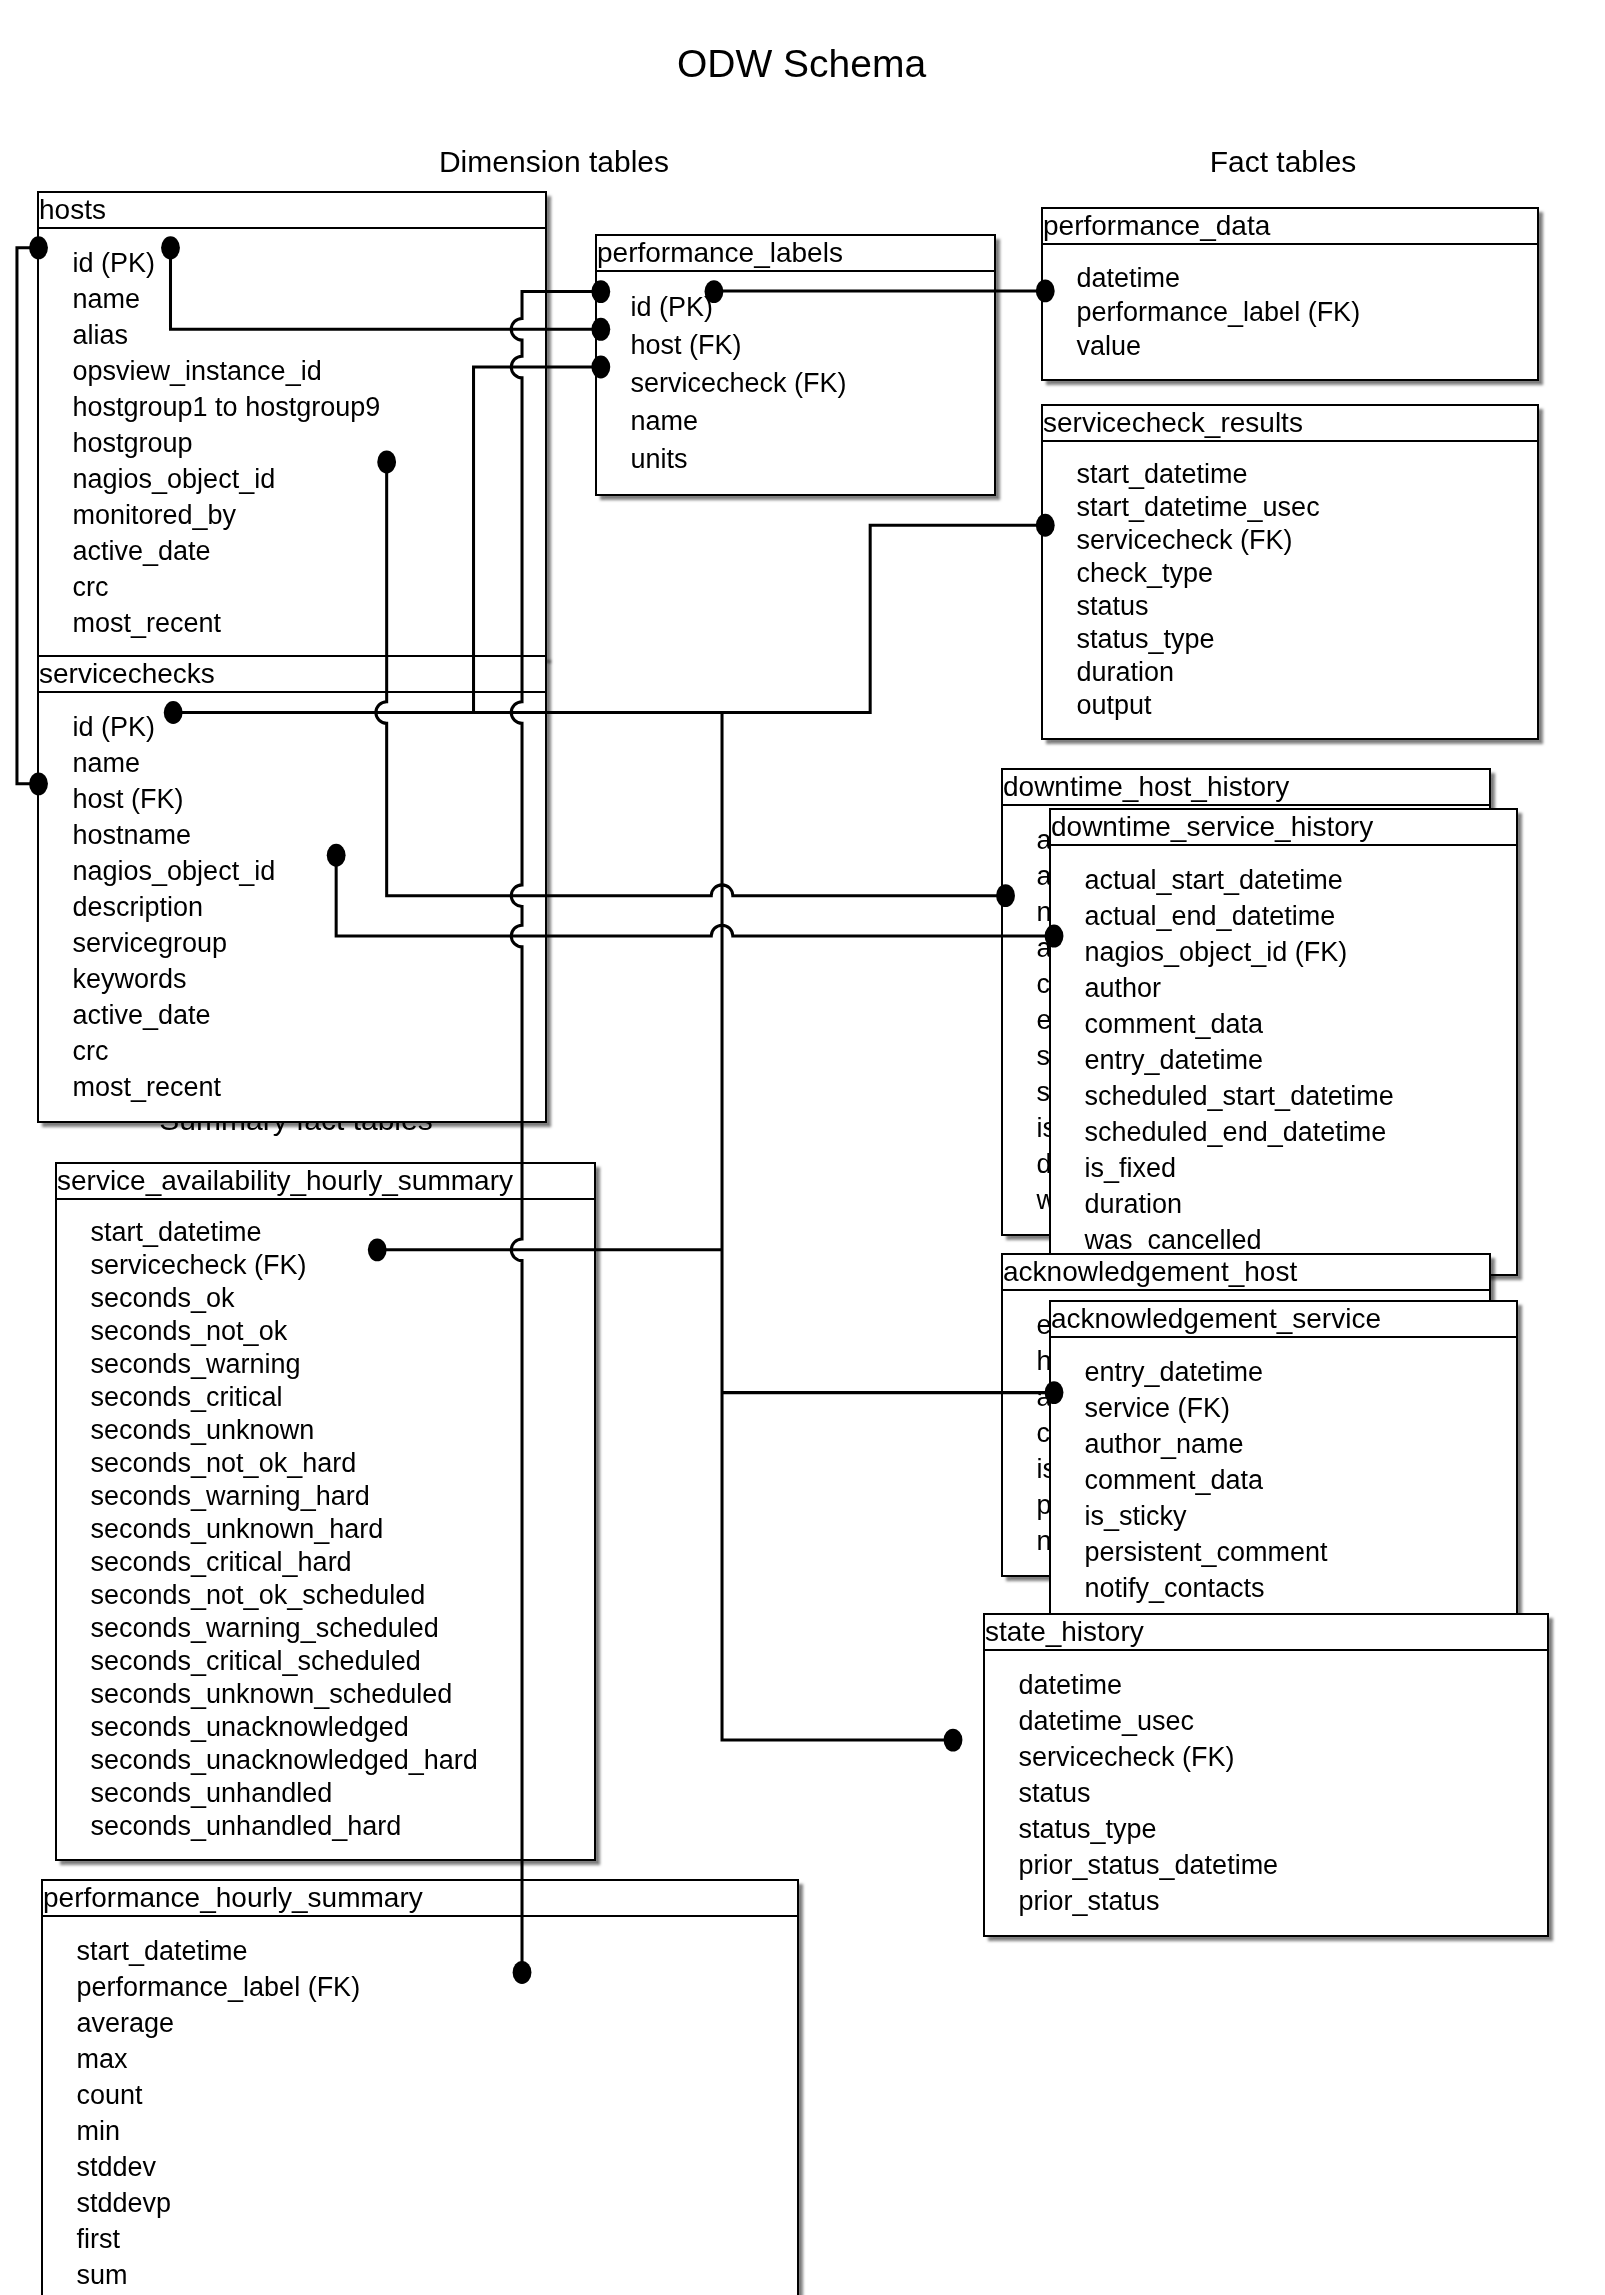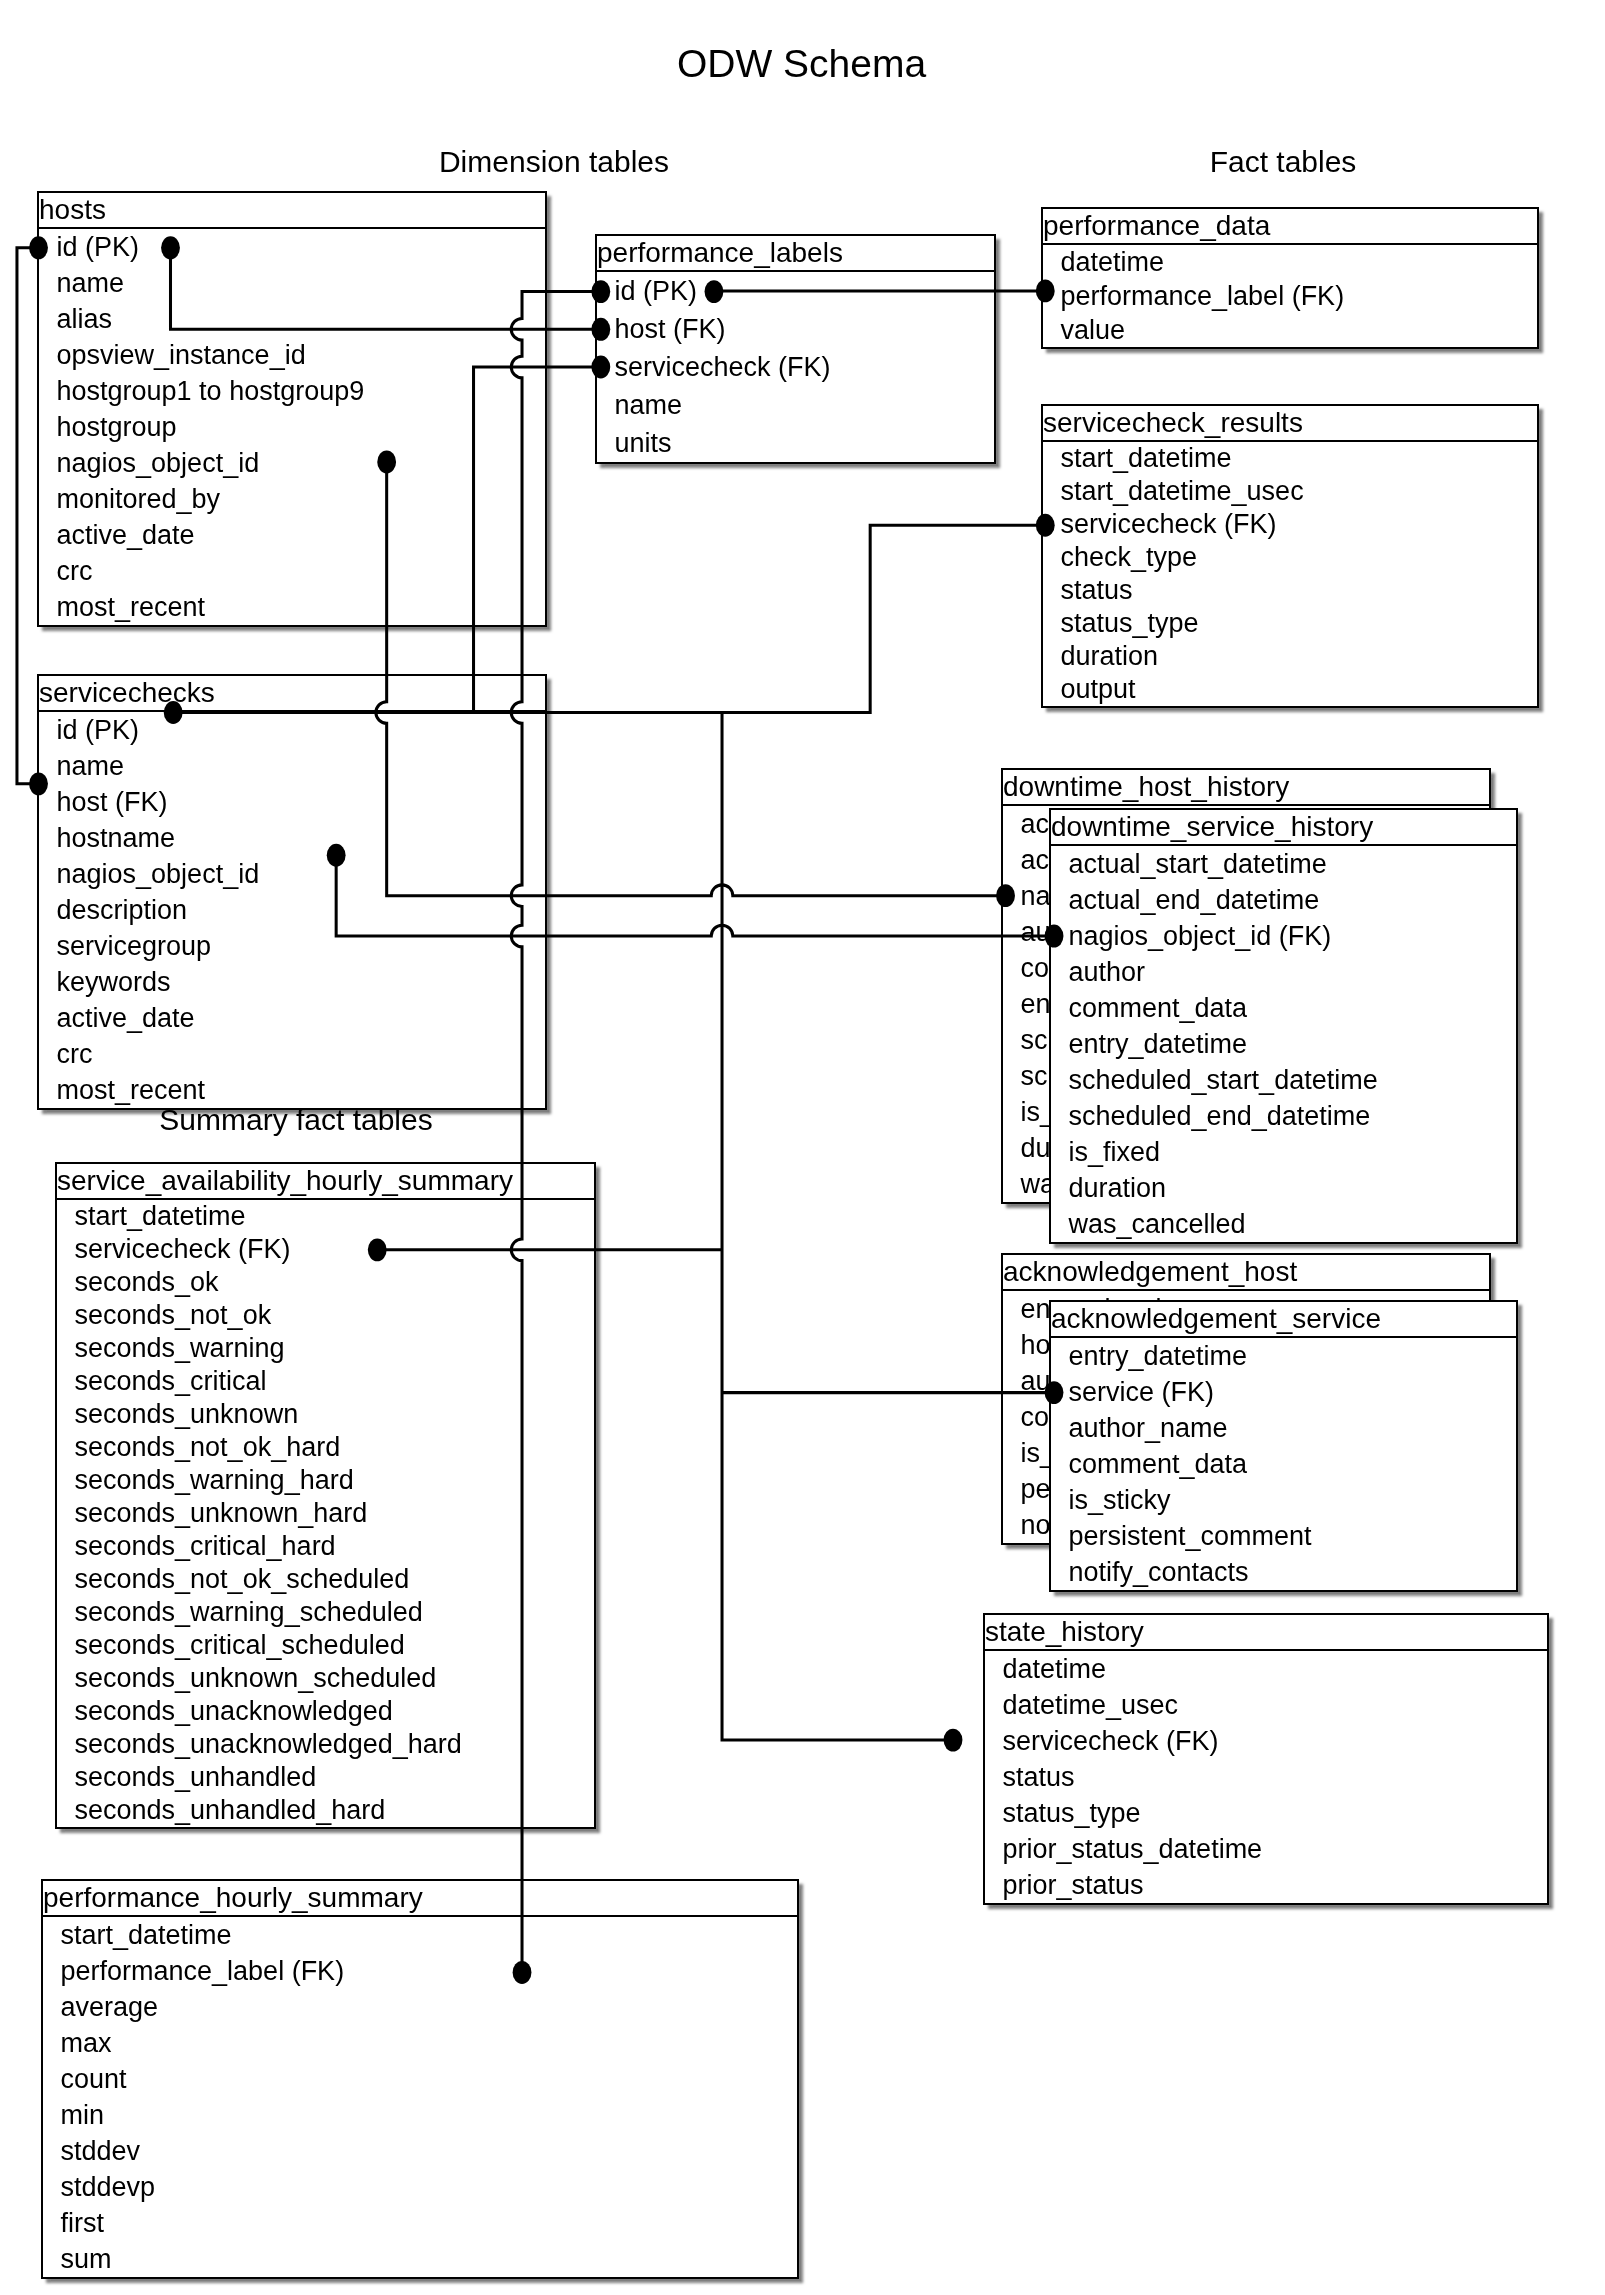--- a/index.html
+++ b/index.html
@@ -28,21 +28,21 @@
   .tbl .hd{
     height:34px;
     line-height:34px;
     border-bottom:2.7px solid #000;
     font-weight:normal;
     font-size:28px;
     text-align:left;
     white-space:nowrap;
     overflow:hidden;
   }
-  .tbl .rows{padding:0;}
+  .tbl .rows{padding:16px;}
   .tbl .rows .row{
     height:var(--rh);
     line-height:var(--rh);
     font-size:27px;
     padding-left:17.5px;
     white-space:nowrap;
   }
   svg.wires{
     position:absolute;
     left:0;top:0;
@@ -85,21 +85,21 @@
   <div class="hd">performance_labels</div>
   <div class="rows">
       <div class="row">id (PK)</div>
       <div class="row">host (FK)</div>
       <div class="row">servicecheck (FK)</div>
       <div class="row">name</div>
       <div class="row">units</div>
     </div>
 </div>
 
-<div class="tbl" style="left:37px;top:655px;width:510px;margin-top:19px;--rh:36px;">
+<div class="tbl" style="left:37px;top:655px;width:510px;--rh:36px;">
   <div class="hd">servicechecks</div>
   <div class="rows">
       <div class="row">id (PK)</div>
       <div class="row">name</div>
       <div class="row">host (FK)</div>
       <div class="row">hostname</div>
       <div class="row">nagios_object_id</div>
       <div class="row">description</div>
       <div class="row">servicegroup</div>
       <div class="row">keywords</div>

